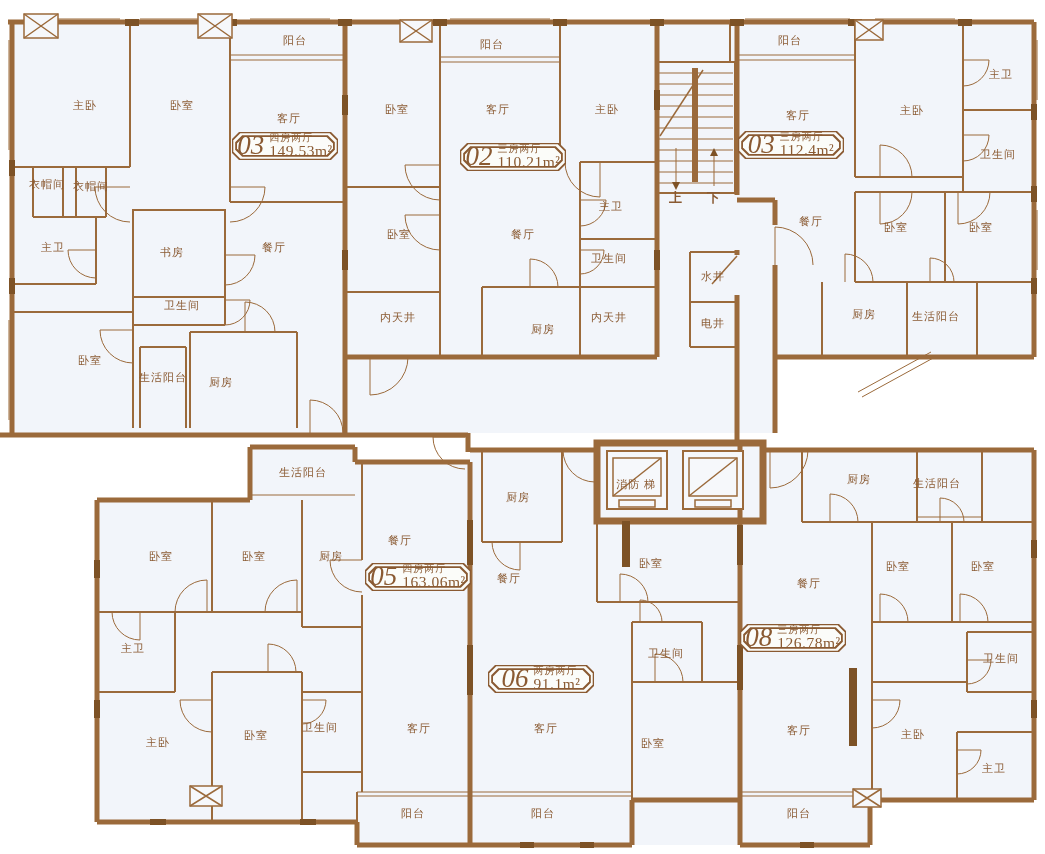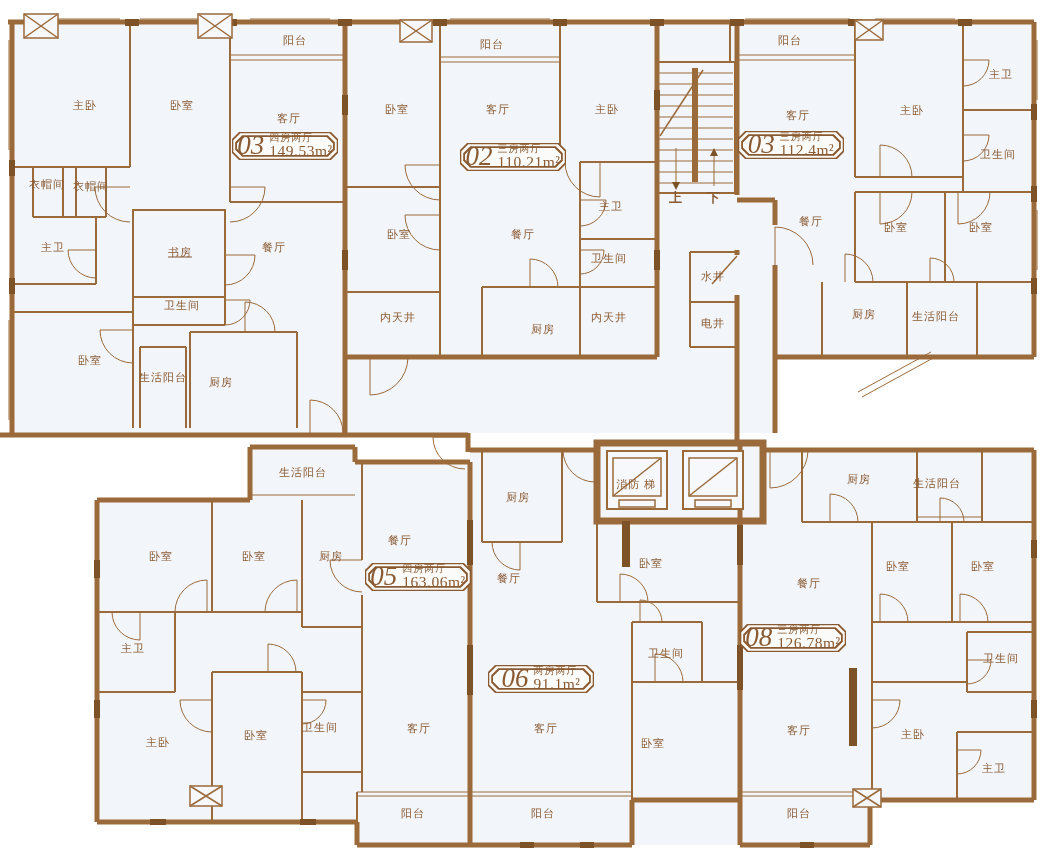--- a/index.html
+++ b/index.html
@@ -293,21 +293,21 @@
     </div>
     <div class="rlabel" style="left: 47px; top: 184px;">
       <span>衣帽间</span>
     </div>
     <div class="rlabel" style="left: 91px; top: 186px;">
       <span>衣帽间</span>
     </div>
     <div class="rlabel" style="left: 53px; top: 247px;">
       <span>主卫</span>
     </div>
-    <div class="rlabel" style="left: 180px; top: 252px; text-decoration: underline;">
+    <div class="rlabel" style="left: 172px; top: 252px;">
       <span>书房</span>
     </div>
     <div class="rlabel" style="left: 274px; top: 247px;">
       <span>餐厅</span>
     </div>
     <div class="rlabel" style="left: 182px; top: 305px;">
       <span>卫生间</span>
     </div>
     <div class="rlabel" style="left: 90px; top: 360px;">
       <span>卧室</span>

